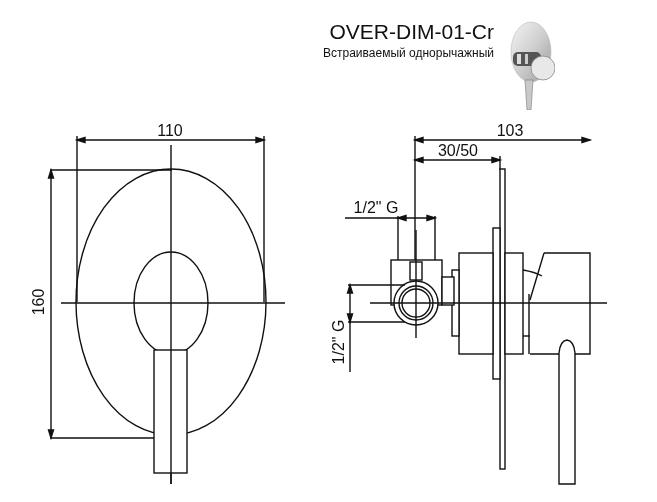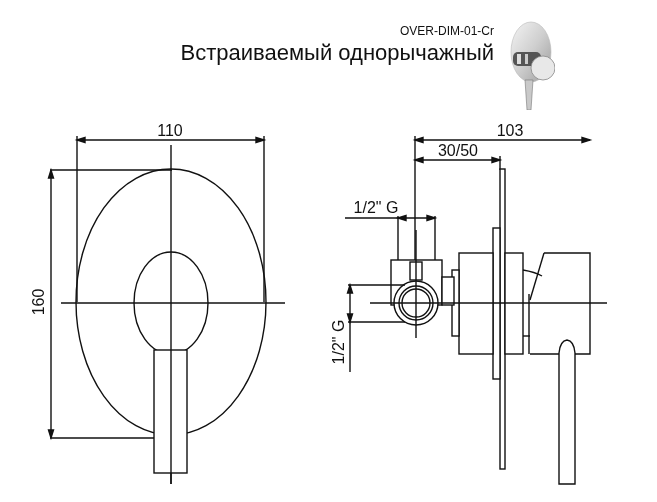--- a/index.html
+++ b/index.html
@@ -1,19 +1,19 @@
 <!DOCTYPE html>
 <html><head>
 <meta charset="utf-8">
 <style>
   html, body { margin: 0; padding: 0; background: #ffffff; }
   body { width: 657px; height: 502px; position: relative; overflow: hidden; font-family: "Liberation Sans", sans-serif; }
   .header { position: absolute; right: 163px; top: 21px; text-align: right; color: #111; }
-  .header .code { font-size: 12px; line-height: 21px; text-align: right; }
-  .header .desc { font-size: 22px; line-height: 22px; }
+  .header .code { font-size: 21px; line-height: 21px; text-align: right; }
+  .header .desc { font-size: 12px; line-height: 22px; }
   .product { position: absolute; left: 503px; top: 14px; width: 52px; height: 96px; }
   svg.drawing { position: absolute; left: 0; top: 0; }
   .dim { font-family: "Liberation Sans", sans-serif; font-size: 16px; fill: #111; }
 </style>
 </head>
 <body>
 
 <div class="header">
   <div class="code">OVER-DIM-01-Cr</div>
   <div class="desc">Встраиваемый однорычажный</div>

